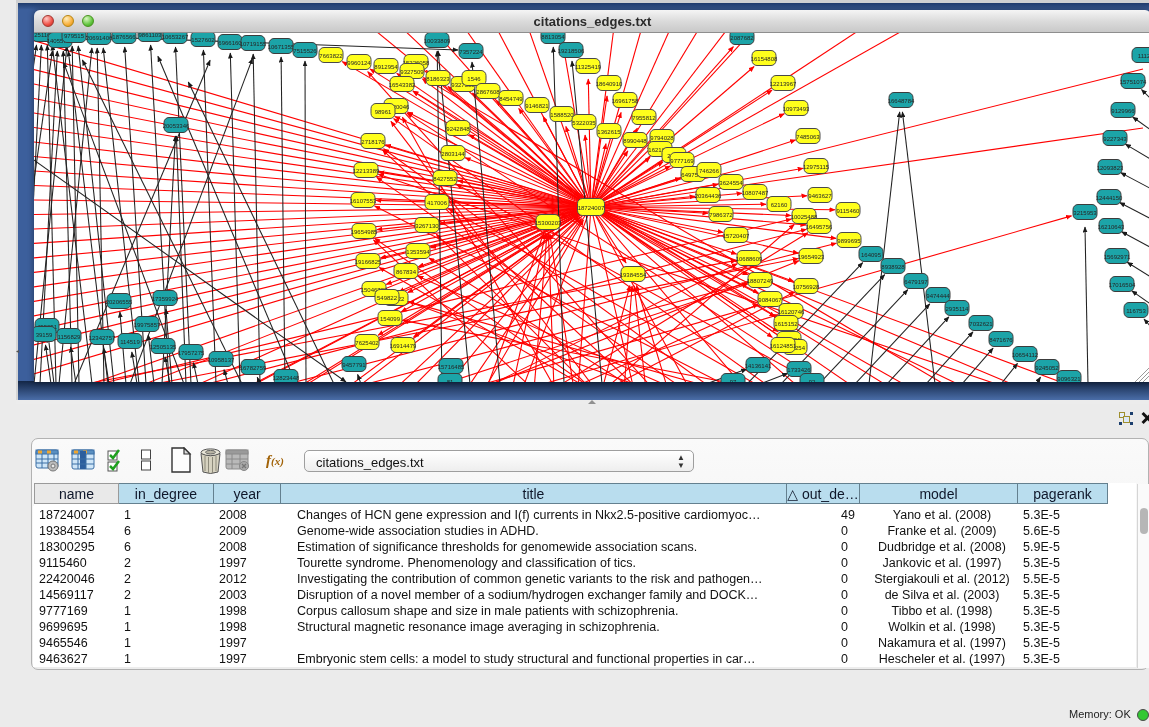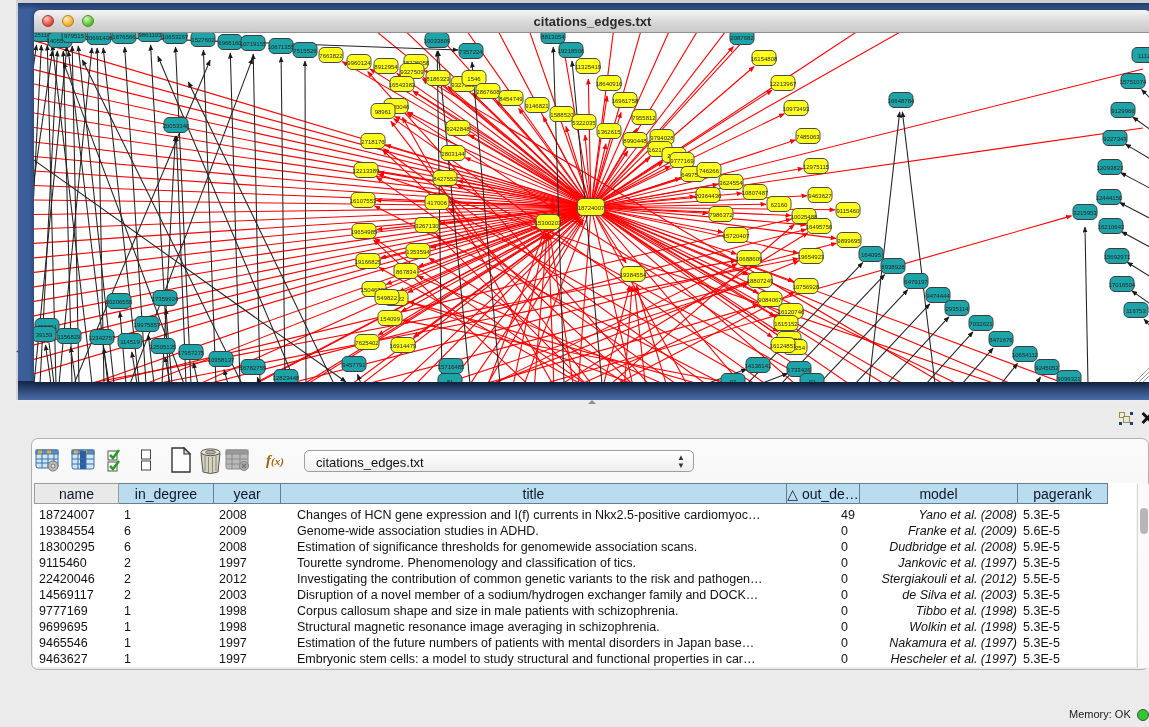--- a/index.html
+++ b/index.html
@@ -49,21 +49,21 @@
 #thead{position:absolute;left:18px;top:483px;width:1102px;height:23px;background:#fff;}
 .hcell{position:absolute;top:0px;height:21px;background:#b9ddee;border:1px solid #64808f;border-left:none;color:#0f172a;font-size:14px;text-align:center;line-height:21px;}
 #tbl{position:absolute;left:17px;top:506px;width:1103px;height:161px;background:#fff;overflow:hidden;}
 .trow{position:absolute;left:18px;width:1102px;height:16px;font-size:12.5px;color:#111;}
 .trow span{position:absolute;top:0;line-height:16px;white-space:nowrap;overflow:hidden;}
 .c-name{left:5px;width:80px;}
 .c-deg{left:90px;width:80px;}
 .c-year{left:185px;width:60px;}
 .c-title{left:263px;width:489px;}
 .c-out{left:759px;width:64px;margin-left:48px;}
-.c-short{left:833px;width:150px;text-align:right;font-style:italic;}
+.c-short{left:833px;width:150px;text-align:center;}
 .c-pr{left:989px;width:90px;}
 #vscroll{position:absolute;left:1121px;top:484px;width:12px;height:184px;background:#fafafa;border-left:1px solid #d5d5d5;}
 #vthumb{position:absolute;left:2px;top:24px;width:8px;height:26px;background:#b6b6b6;border-radius:4px;}
 
 #tabs{position:absolute;left:430px;top:674px;width:294px;height:22px;border:1px solid #8d8d8d;border-radius:5px;background:#fdfdfd;overflow:hidden;}
 .tab{position:absolute;top:0;height:22px;font-size:12.5px;line-height:21px;text-align:center;color:#1a1a1a;}
 #tab1{left:0;width:88px;background:linear-gradient(#9a9a9a,#757575);color:#f2f2f2;border-right:1px solid #888;}
 #tab2{left:88px;width:96px;border-right:1px solid #bbb;}
 #tab3{left:184px;width:110px;}
 
@@ -796,21 +796,20 @@
       <span class="c-year">1998</span>
       <span class="c-title">Structural magnetic resonance image averaging in schizophrenia.</span>
       <span class="c-out">0</span>
       <span class="c-short">Wolkin et al. (1998)</span>
       <span class="c-pr">5.3E‑5</span>
     </div>
 <div class="trow" style="top:635px">
       <span class="c-name">9465546</span>
       <span class="c-deg">1</span>
       <span class="c-year">1997</span>
-      <span class="c-title">Estimation of the future numbers of patients with mental disorders in Japan base…</span>
       <span class="c-out">0</span>
       <span class="c-short">Nakamura et al. (1997)</span>
       <span class="c-pr">5.3E‑5</span>
     </div>
 <div class="trow" style="top:651px">
       <span class="c-name">9463627</span>
       <span class="c-deg">1</span>
       <span class="c-year">1997</span>
       <span class="c-title">Embryonic stem cells: a model to study structural and functional properties in car…</span>
       <span class="c-out">0</span>

